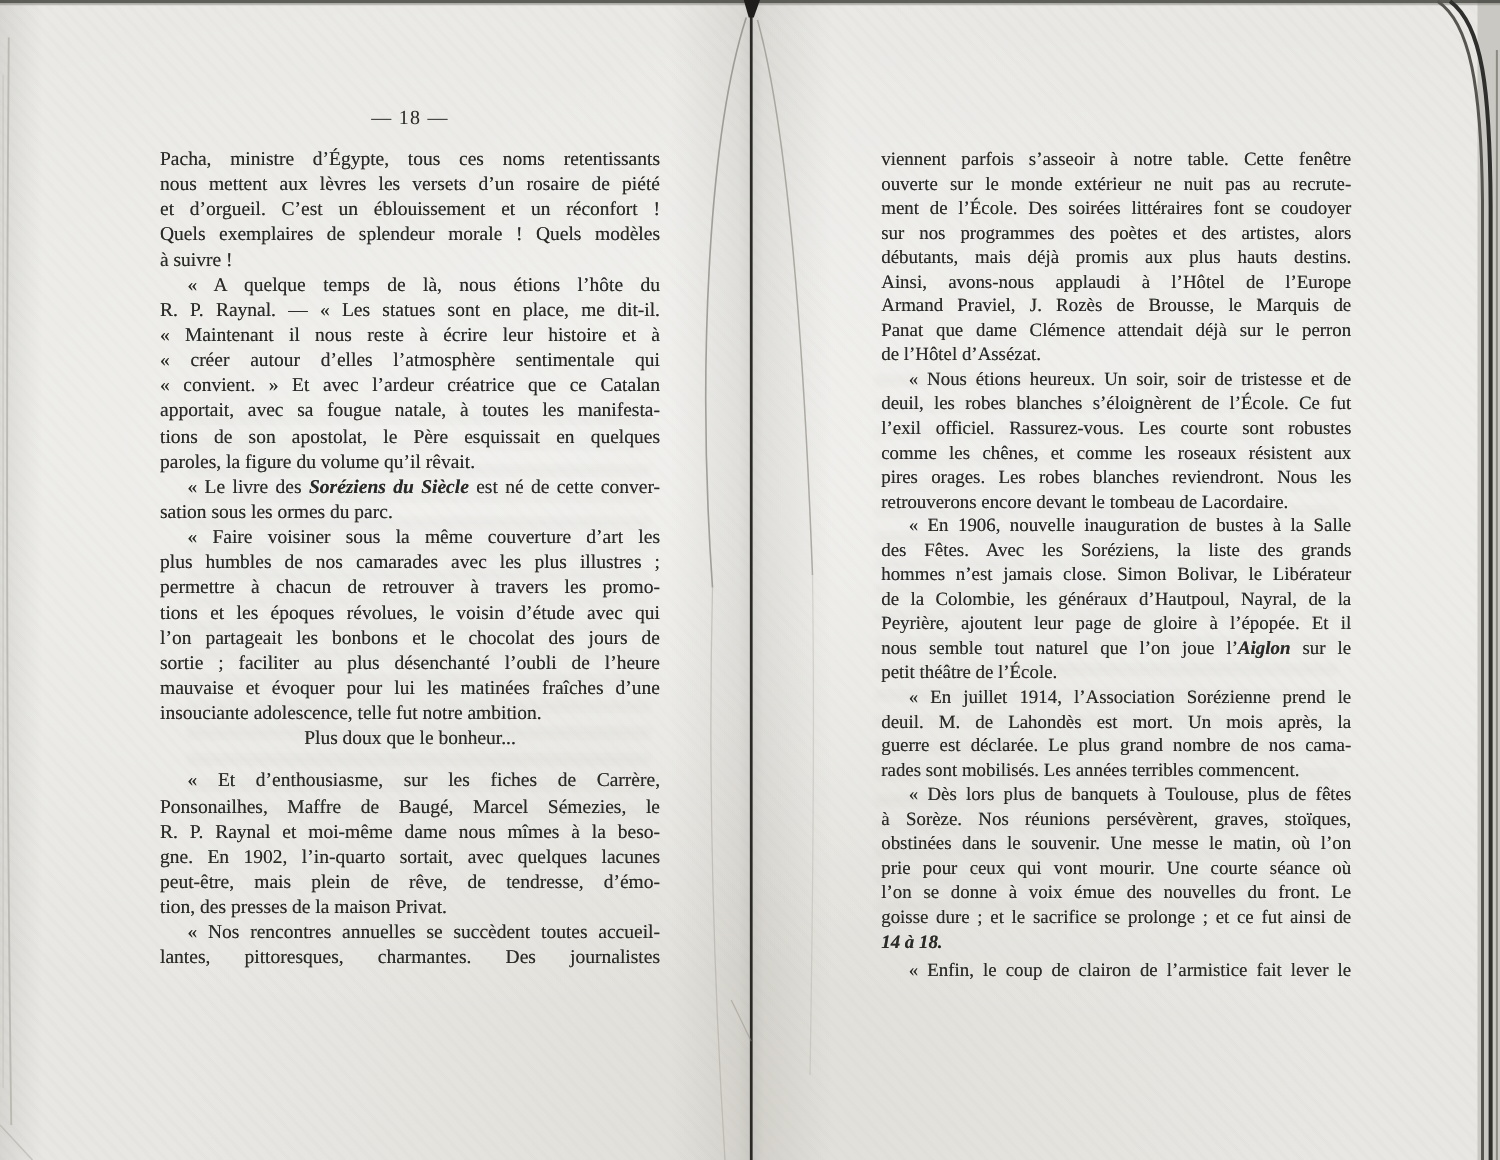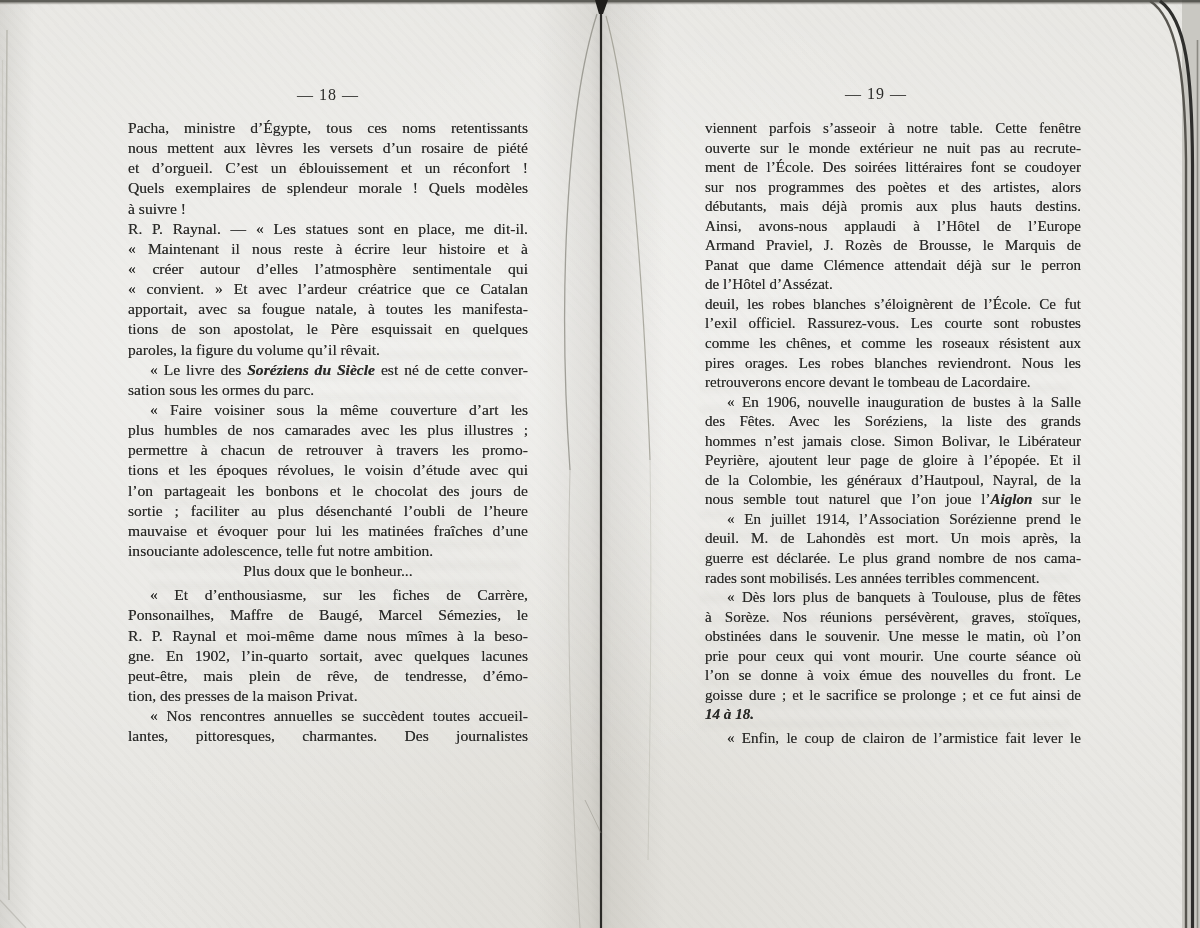--- a/index.html
+++ b/index.html
@@ -36,21 +36,21 @@
   .page-right{left:681px;top:119px;}
   .line{text-align:justify;text-align-last:left;
     text-shadow:0 0 .5px rgba(42,42,40,.65);}
   .page-left  .line{height:20.15px;line-height:20.15px;font-size:15.6px;}
   .page-right .line{height:19.55px;line-height:19.55px;font-size:15.1px;margin-left:24px;}
   .line.just{text-align-last:justify;}
   .line.indent{text-indent:22px;}
   .line.center{text-align:center;text-align-last:center;}
   .it{font-style:italic;font-weight:bold;}
   .verse-first{margin-top:7px;}
-  .verse-last{margin-bottom:4px;}
+  .verse-last{margin-bottom:14px;}
   .gap-above{margin-top:4px;font-family:Liberation Serif, serif;}
 </style>
 </head>
 <body>
 
 <div class="scan">
 
   <div class="gutter-shade"></div>
   <div class="left-edge-shade"></div>
   <div class="right-edge-paper"></div>
@@ -74,28 +74,28 @@
     <path d="M1150,1 C1176,18 1185,70 1186,160 L1186,928" stroke="#57554f" stroke-width="2.4" fill="none"></path>
     <path d="M1160,1 C1186,20 1192,72 1192.5,165 L1192.5,928" stroke="#2e2e2c" stroke-width="3.2" fill="none"></path>
     <path d="M1197.5,40 L1197.5,928" stroke="#8a8982" stroke-width="1.6" fill="none"></path>
 
     <path d="M7,30 C5,300 5,600 9,900" stroke="#b3b1a9" stroke-width="1.5" fill="none" opacity="0.8"></path>
     <path d="M2.5,60 L2.5,870" stroke="#c6c4bc" stroke-width="1.2" fill="none" opacity="0.7"></path>
     <path d="M0,900 L26,928" stroke="#a8a69d" stroke-width="1.2" fill="none" opacity="0.5"></path>
   </svg>
 
   <div class="page-number pn-left">— 18 —</div>
-  <div class="page-number pn-right">— 19 —</div>
 
   <div class="page page-left">
       <div class="line just"><span>Pacha, ministre d’Égypte, tous ces noms retentissants</span></div>
       <div class="line just"><span>nous mettent aux lèvres les versets d’un rosaire de piété</span></div>
       <div class="line just"><span>et d’orgueil. C’est un éblouissement et un réconfort !</span></div>
       <div class="line just"><span>Quels exemplaires de splendeur morale ! Quels modèles</span></div>
       <div class="line"><span>à suivre !</span></div>
+      <div class="line just indent"><span>« A quelque temps de là, nous étions l’hôte du</span></div>
       <div class="line just"><span>R. P. Raynal. — « Les statues sont en place, me dit-il.</span></div>
       <div class="line just"><span>« Maintenant il nous reste à écrire leur histoire et à</span></div>
       <div class="line just"><span>« créer autour d’elles l’atmosphère sentimentale qui</span></div>
       <div class="line just"><span>« convient. » Et avec l’ardeur créatrice que ce Catalan</span></div>
       <div class="line just"><span>apportait, avec sa fougue natale, à toutes les manifesta-</span></div>
       <div class="line just"><span>tions de son apostolat, le Père esquissait en quelques</span></div>
       <div class="line"><span>paroles, la figure du volume qu’il rêvait.</span></div>
       <div class="line just indent"><span>« Le livre des </span><span class="it">Soréziens du Siècle</span><span> est né de cette conver-</span></div>
       <div class="line"><span>sation sous les ormes du parc.</span></div>
       <div class="line just indent"><span>« Faire voisiner sous la même couverture d’art les</span></div>
@@ -119,31 +119,33 @@
   <div class="page page-right">
       <div class="line just"><span>viennent parfois s’asseoir à notre table. Cette fenêtre</span></div>
       <div class="line just"><span>ouverte sur le monde extérieur ne nuit pas au recrute-</span></div>
       <div class="line just"><span>ment de l’École. Des soirées littéraires font se coudoyer</span></div>
       <div class="line just"><span>sur nos programmes des poètes et des artistes, alors</span></div>
       <div class="line just"><span>débutants, mais déjà promis aux plus hauts destins.</span></div>
       <div class="line just"><span>Ainsi, avons-nous applaudi à l’Hôtel de l’Europe</span></div>
       <div class="line just"><span>Armand Praviel, J. Rozès de Brousse, le Marquis de</span></div>
       <div class="line just"><span>Panat que dame Clémence attendait déjà sur le perron</span></div>
       <div class="line"><span>de l’Hôtel d’Assézat.</span></div>
+      <div class="line just indent"><span>« Nous étions heureux. Un soir, soir de tristesse et de</span></div>
       <div class="line just"><span>deuil, les robes blanches s’éloignèrent de l’École. Ce fut</span></div>
       <div class="line just"><span>l’exil officiel. Rassurez-vous. Les courte sont robustes</span></div>
       <div class="line just"><span>comme les chênes, et comme les roseaux résistent aux</span></div>
       <div class="line just"><span>pires orages. Les robes blanches reviendront. Nous les</span></div>
       <div class="line"><span>retrouverons encore devant le tombeau de Lacordaire.</span></div>
       <div class="line just indent"><span>« En 1906, nouvelle inauguration de bustes à la Salle</span></div>
       <div class="line just"><span>des Fêtes. Avec les Soréziens, la liste des grands</span></div>
       <div class="line just"><span>hommes n’est jamais close. Simon Bolivar, le Libérateur</span></div>
+      <div class="line just"><span>de la Colombie, les généraux d’Hautpoul, Nayral, de la</span></div>
       <div class="line just"><span>Peyrière, ajoutent leur page de gloire à l’épopée. Et il</span></div>
-      <div class="line just"><span>de la Colombie, les généraux d’Hautpoul, Nayral, de la</span></div>
       <div class="line just"><span>nous semble tout naturel que l’on joue l’</span><span class="it">Aiglon</span><span> sur le</span></div>
+      <div class="line"><span>petit théâtre de l’École.</span></div>
       <div class="line just indent"><span>« En juillet 1914, l’Association Sorézienne prend le</span></div>
       <div class="line just"><span>deuil. M. de Lahondès est mort. Un mois après, la</span></div>
       <div class="line just"><span>guerre est déclarée. Le plus grand nombre de nos cama-</span></div>
       <div class="line"><span>rades sont mobilisés. Les années terribles commencent.</span></div>
       <div class="line just indent"><span>« Dès lors plus de banquets à Toulouse, plus de fêtes</span></div>
       <div class="line just"><span>à Sorèze. Nos réunions persévèrent, graves, stoïques,</span></div>
       <div class="line just"><span>obstinées dans le souvenir. Une messe le matin, où l’on</span></div>
       <div class="line just"><span>prie pour ceux qui vont mourir. Une courte séance où</span></div>
       <div class="line just"><span>l’on se donne à voix émue des nouvelles du front. Le</span></div>
       <div class="line just"><span>goisse dure ; et le sacrifice se prolonge ; et ce fut ainsi de</span></div>

